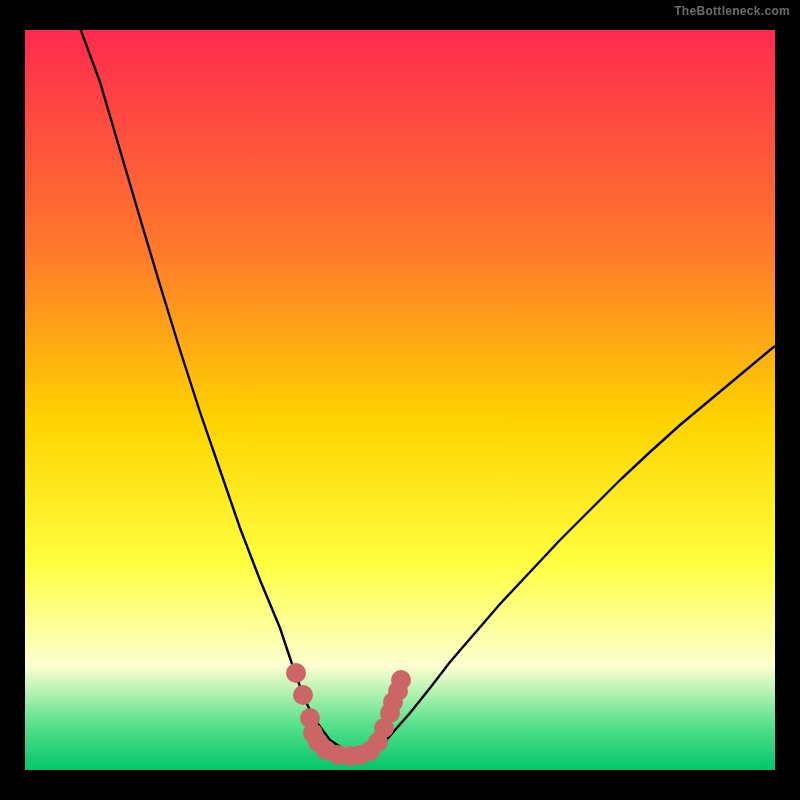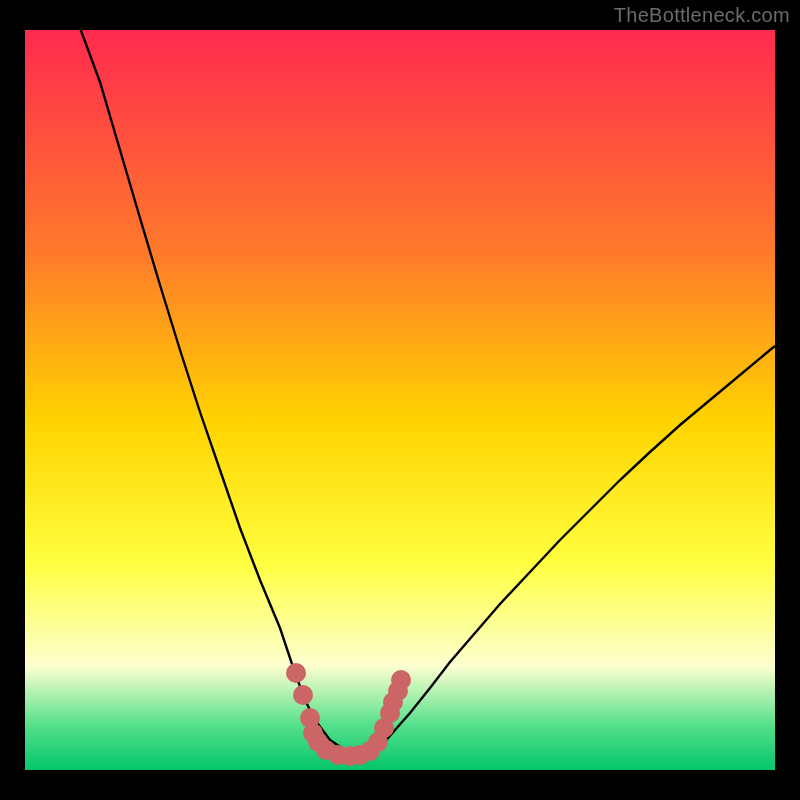--- a/index.html
+++ b/index.html
@@ -15,22 +15,22 @@
     position: relative;
     width: 800px;
     height: 800px;
     background: #000;
   }
   .watermark {
     position: absolute;
     top: 4px;
     right: 10px;
     color: #6b6b6b;
-    font-size: 20px;
-    font-weight: 400;
+    font-size: 12px;
+    font-weight: 700;
     letter-spacing: 0.3px;
     z-index: 5;
   }
   svg {
     position: absolute;
     left: 0;
     top: 0;
   }
 </style>
 </head>

